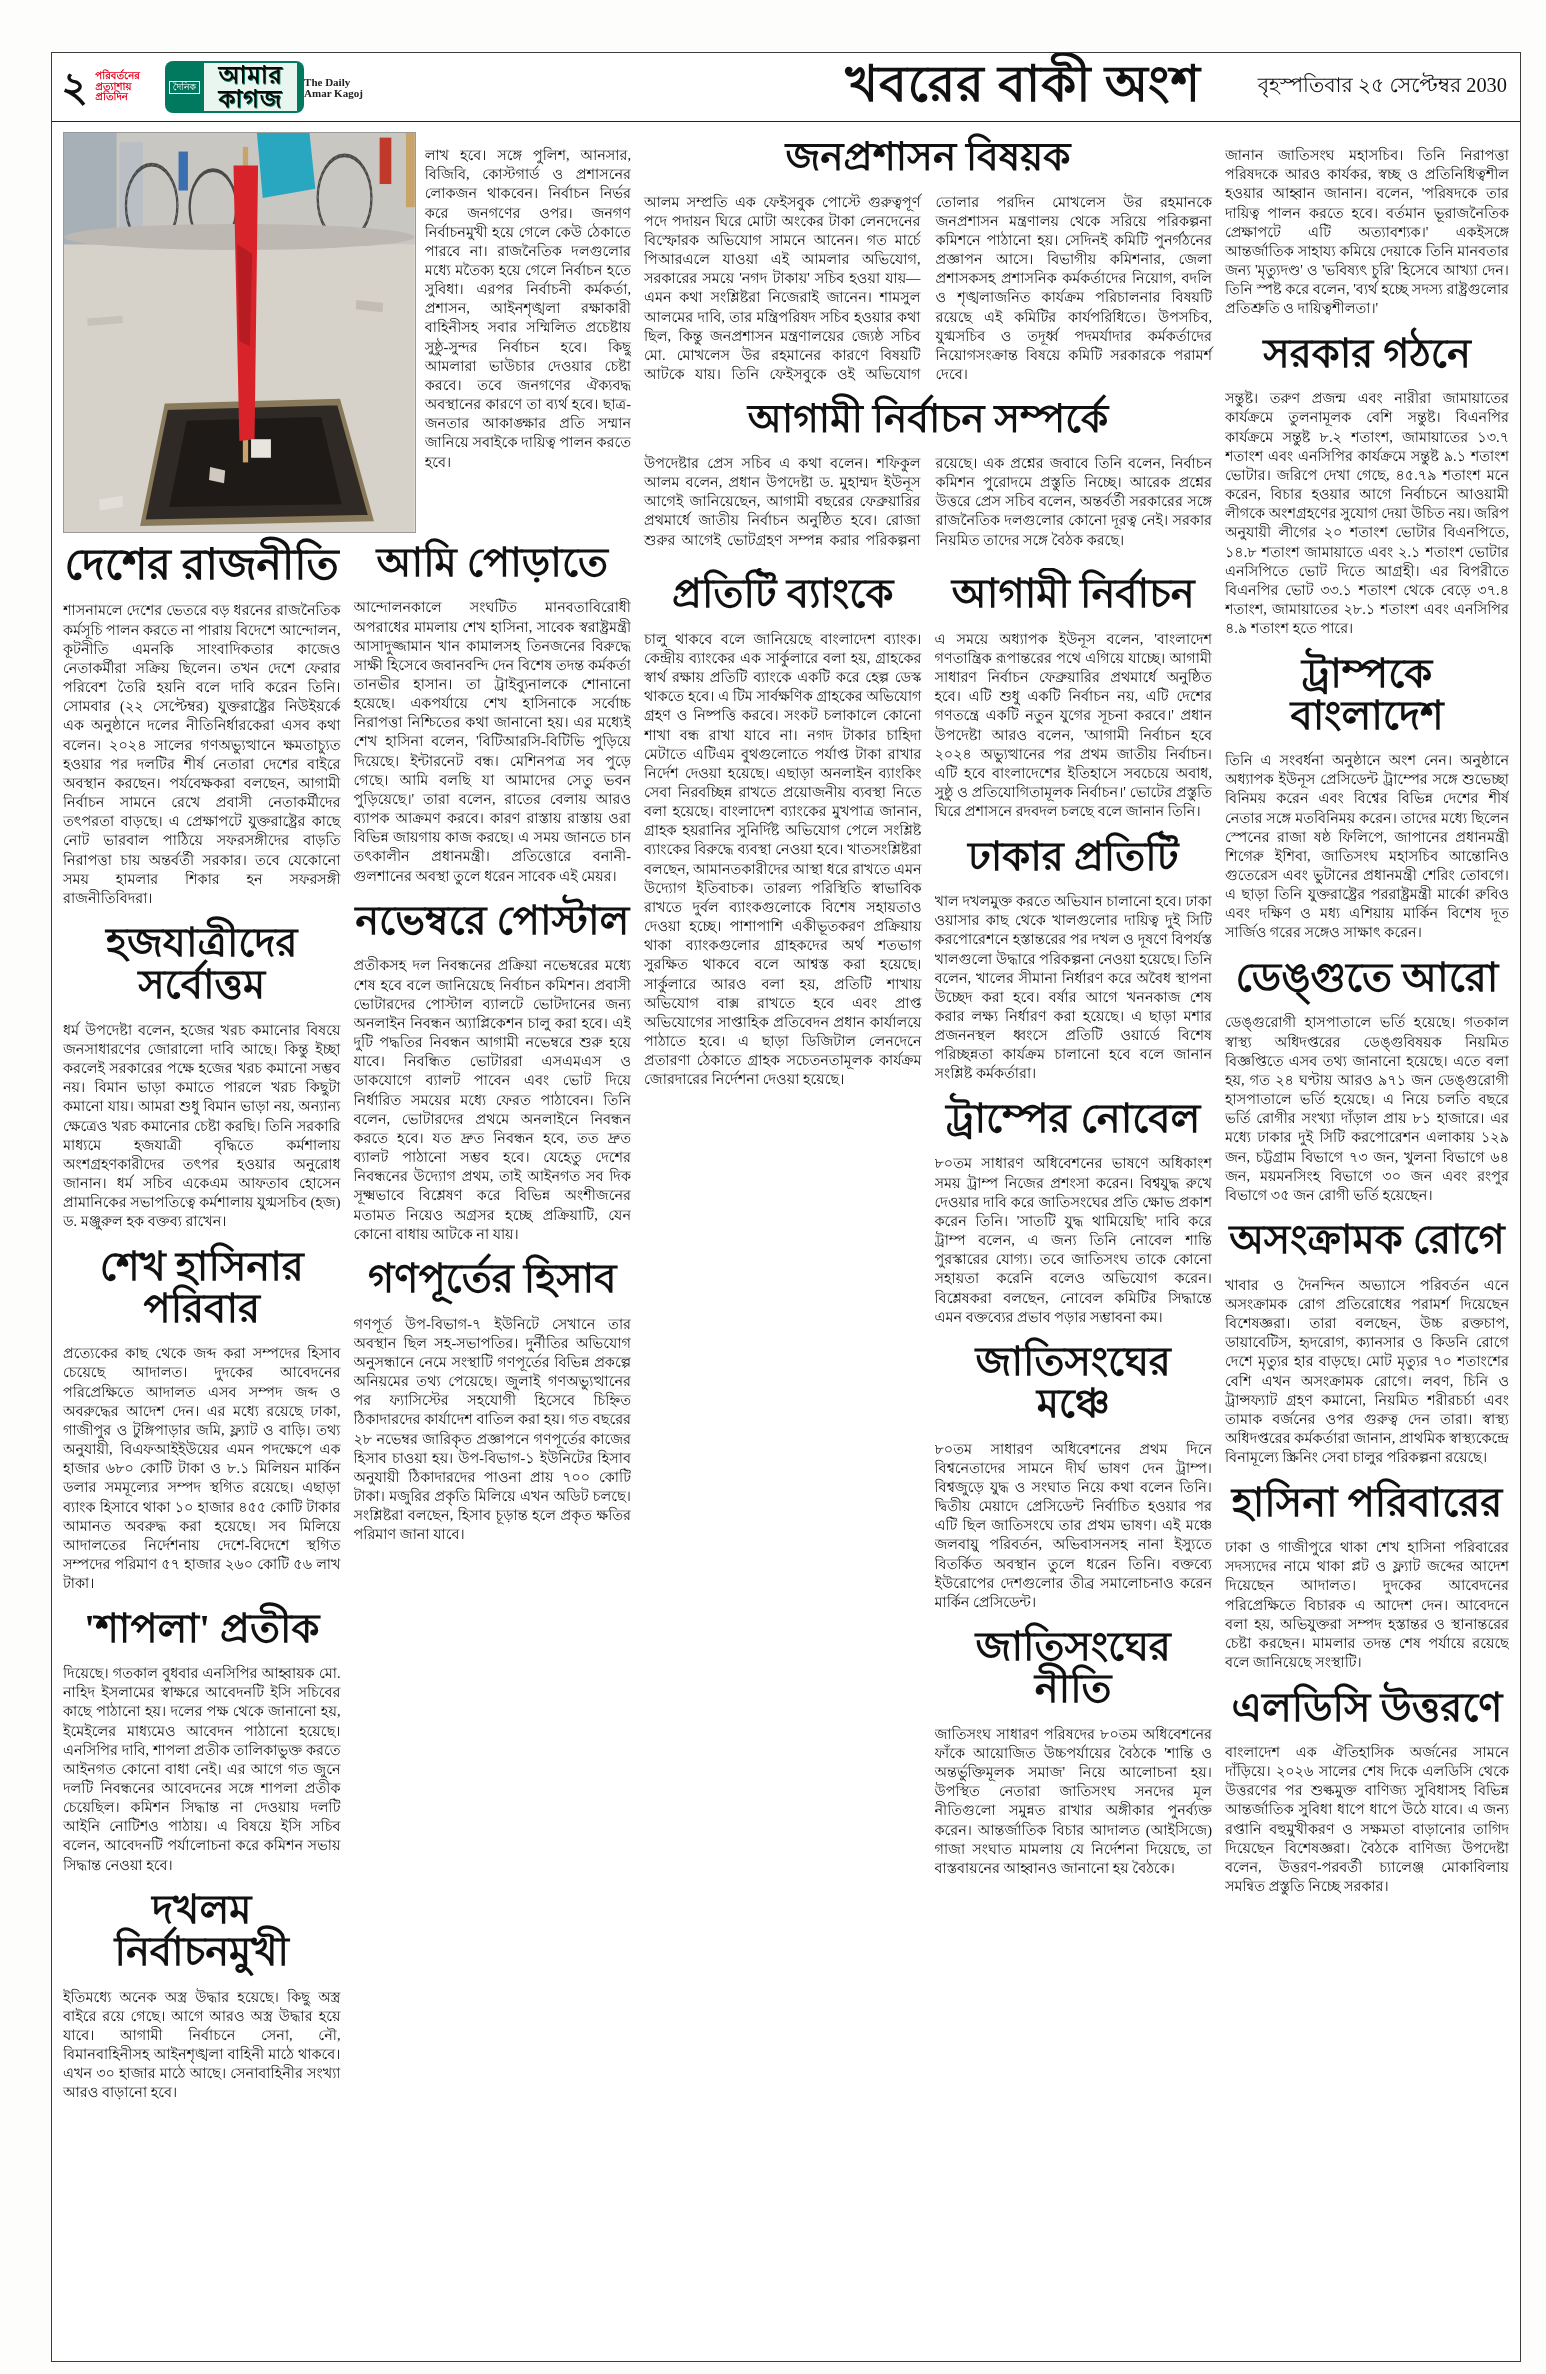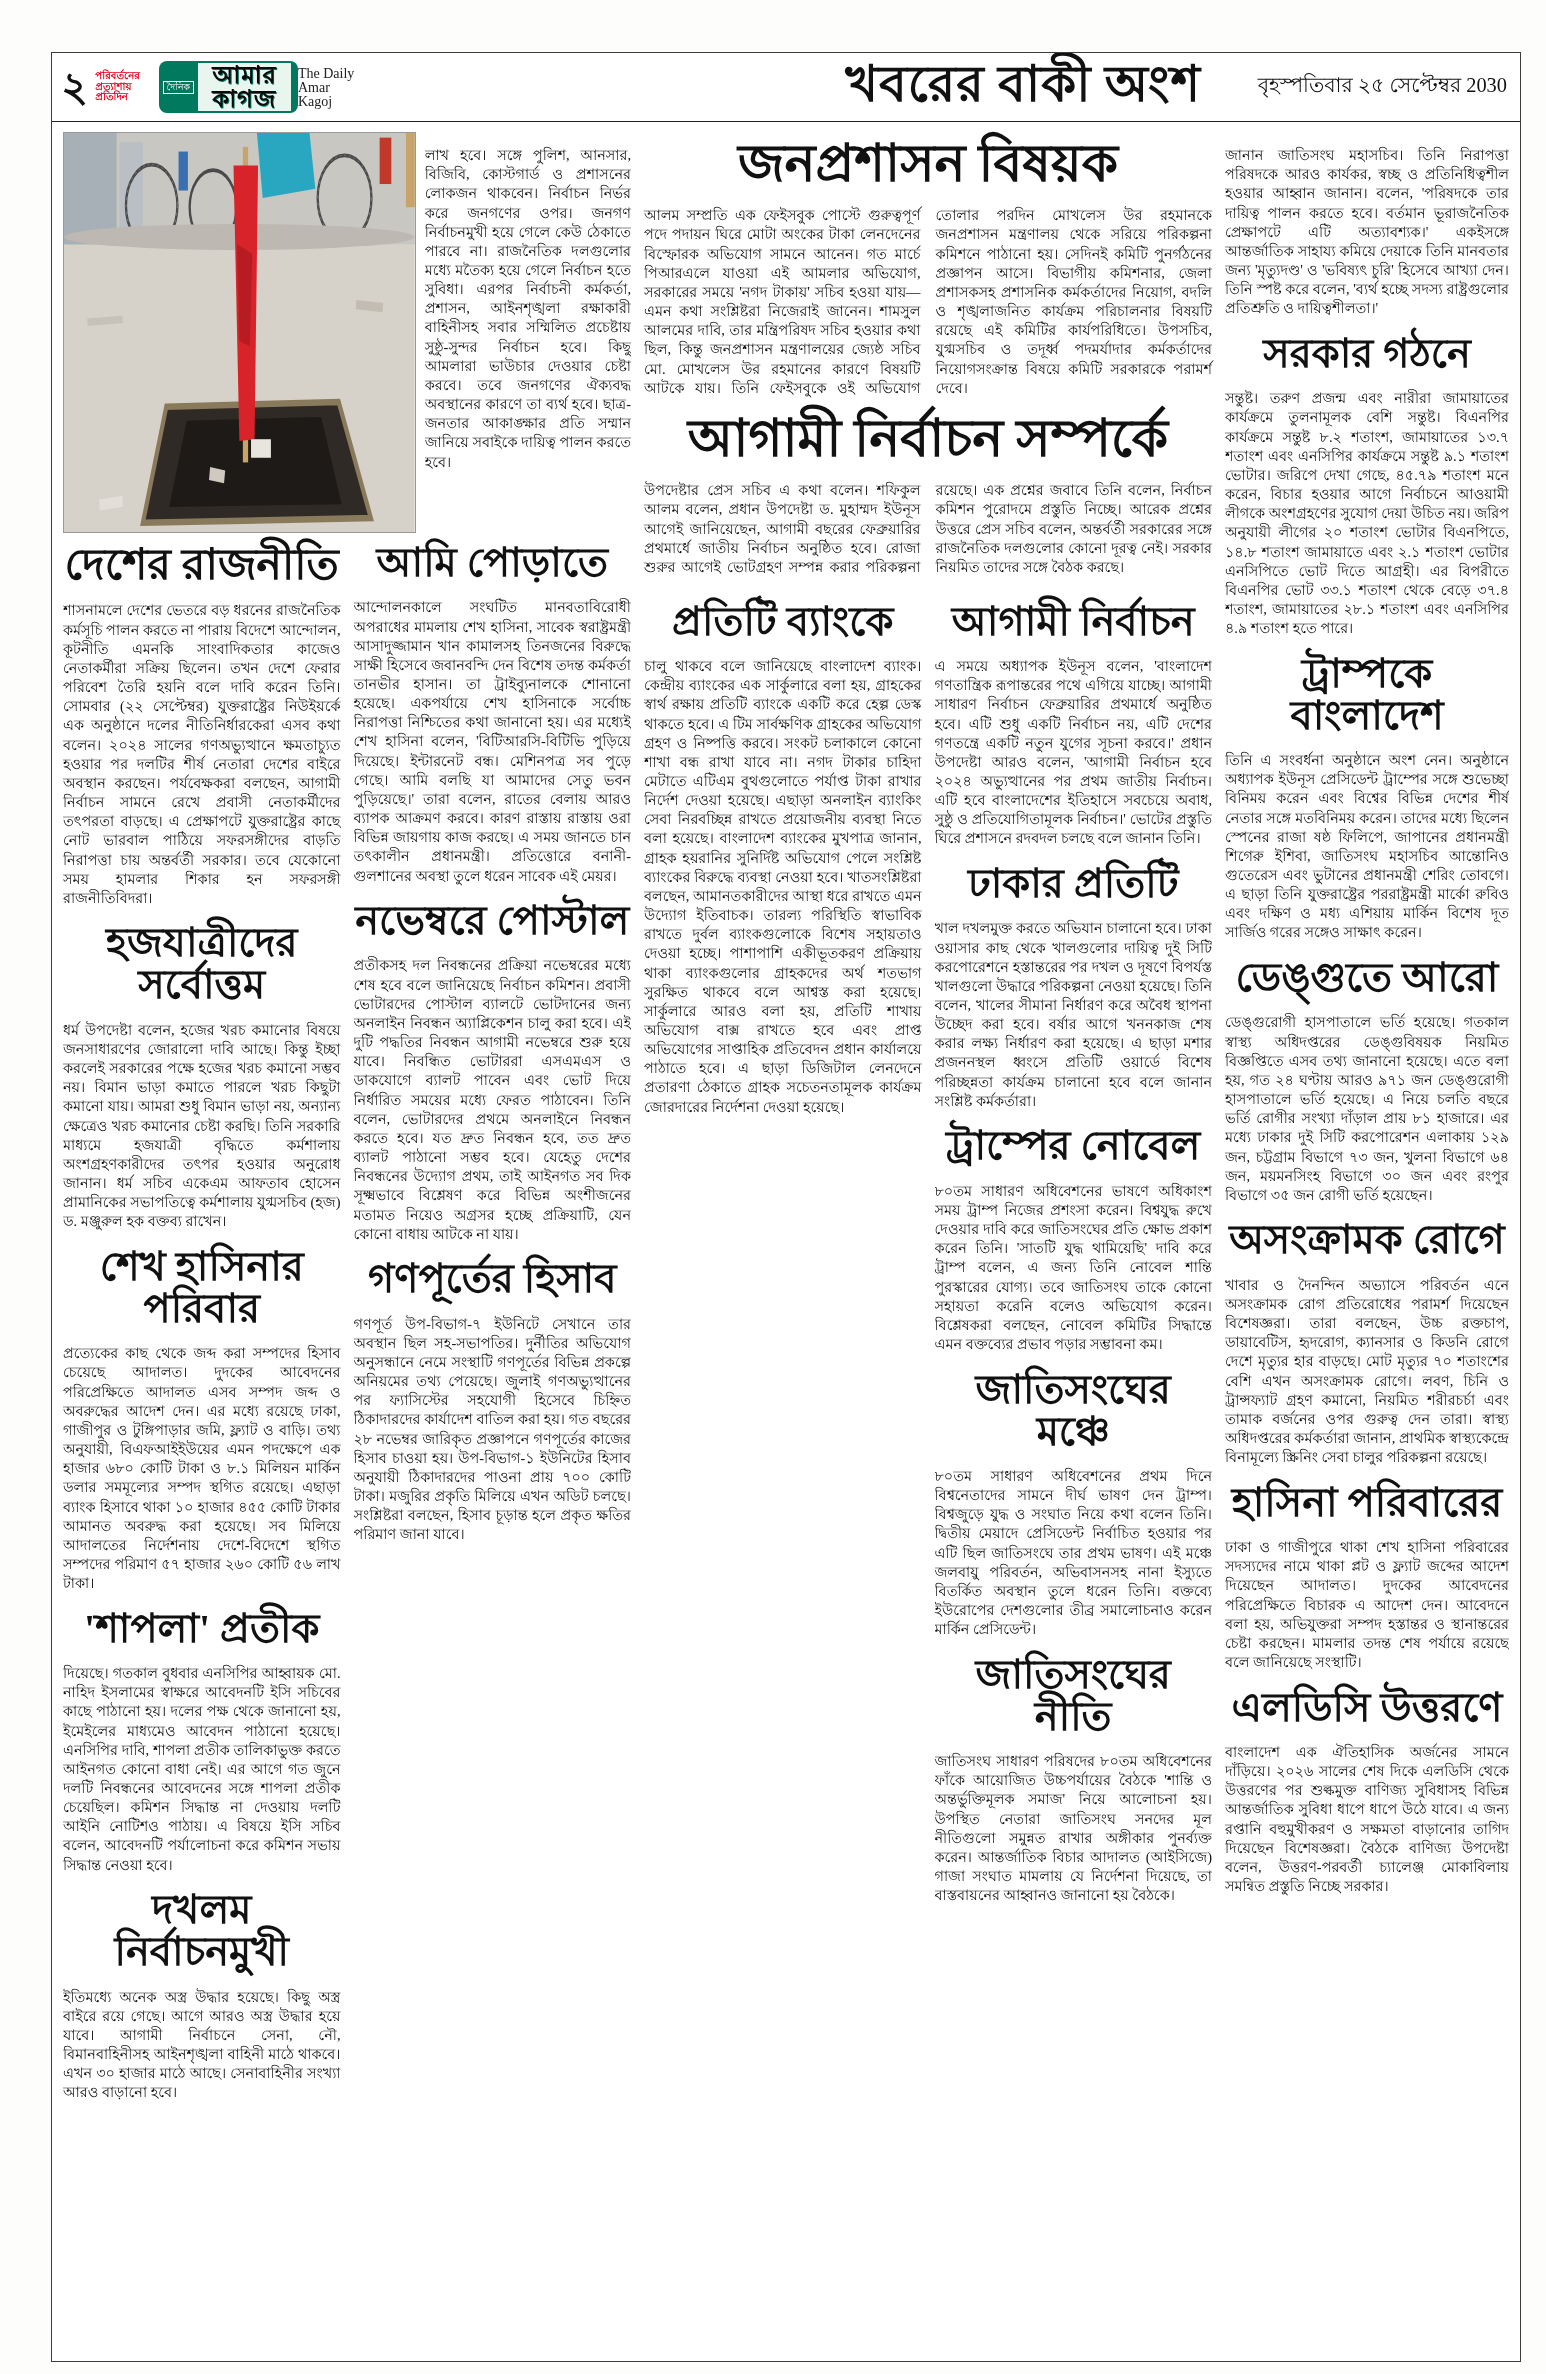--- a/index.html
+++ b/index.html
@@ -10,40 +10,40 @@
   
   .header{display:flex;align-items:center;border-bottom:1.9px solid #222;padding:3.7px 9.3px;height:61px;flex:0 0 auto;}
   .mast{display:flex;align-items:center;gap:7.4px;flex:0 0 306px;}
   .pageno{font-size:41px;font-weight:700;line-height:1;}
   .logo{display:flex;flex-direction:row;align-items:center;line-height:1;}
   .logo .tag{color:#e8001d;font-size:10.2px;font-weight:700;margin-bottom:0.9px;}
   .logo .band{display:flex;align-items:center;gap:4.6px;background:#00795f;padding:1.9px 7.4px 1.9px 3.7px;border-radius:8px;}
   .logo .daily{background:#00795f;color:#fff;font-size:9.3px;border:0.9px solid #fff;padding:0.9px 2.8px;}
   .logo .nm{color:#0b0b0b;background:#e9f5ef;font-size:24px;font-weight:900;letter-spacing:0.9px;padding:0 14px;
             text-shadow:0.9px 0.9px 0 #00795f;}
-  .logo .sub{font-size:14px;font-weight:400;margin-top:1.9px;color:#222;}
+  .logo .sub{font-size:11px;font-weight:700;margin-top:1.9px;color:#222;}
   .ptitle{flex:1;text-align:right;font-size:50px;font-weight:700;letter-spacing:0.9px;}
   .dateline{flex:0 0 306px;text-align:right;font-size:20.4px;padding-right:3.7px;}
   
   .main{flex:1;display:flex;gap:13px;padding:9.3px 11px 5.6px 11px;overflow:hidden;}
   .left-pair,.center-pair{flex:2 1 0;display:flex;flex-direction:column;min-width:0;}
   .col5{flex:1 1 0;min-width:0;}
   .top-left{display:flex;gap:11px;flex:0 0 auto;}
   .photo-wrap{flex:1.7;min-width:0;}
   .photo-svg{width:100%;height:399px;display:block;border:0.9px solid #999;}
   .caption{font-size:15px;line-height:1.3;text-align:justify;padding:3.7px 0 5.6px 0;border-bottom:1.4px solid #222;margin-bottom:3.7px;}
   .snippet-col{flex:1;min-width:0;overflow:hidden;}
   .left-cols,.center-cols{display:flex;gap:13px;flex:1;min-height:0;overflow:hidden;margin-top:3.7px;}
   .stack{flex:1;min-width:0;overflow:hidden;}
   .center-top{flex:0 0 auto;}
   .center-top .body{column-count:2;column-gap:15px;}
   article{margin-bottom:7.4px;}
   .hl{text-align:center;font-weight:700;line-height:1.05;margin:5.6px 0 3.7px 0;}
   .h-xl{font-size:43px;}
-  .h-lg{font-size:52px;}
+  .h-lg{font-size:39px;}
   .h-md{font-size:40px;}
   .body{font-size:14.4px;line-height:1.33;text-align:justify;word-break:break-word;}
   [data-interactable]{-webkit-user-select:text;}
 </style>
 </head>
 <body>
 
 <div class="page" data-interactable="false">
   <div class="frame" data-interactable="false">
 

